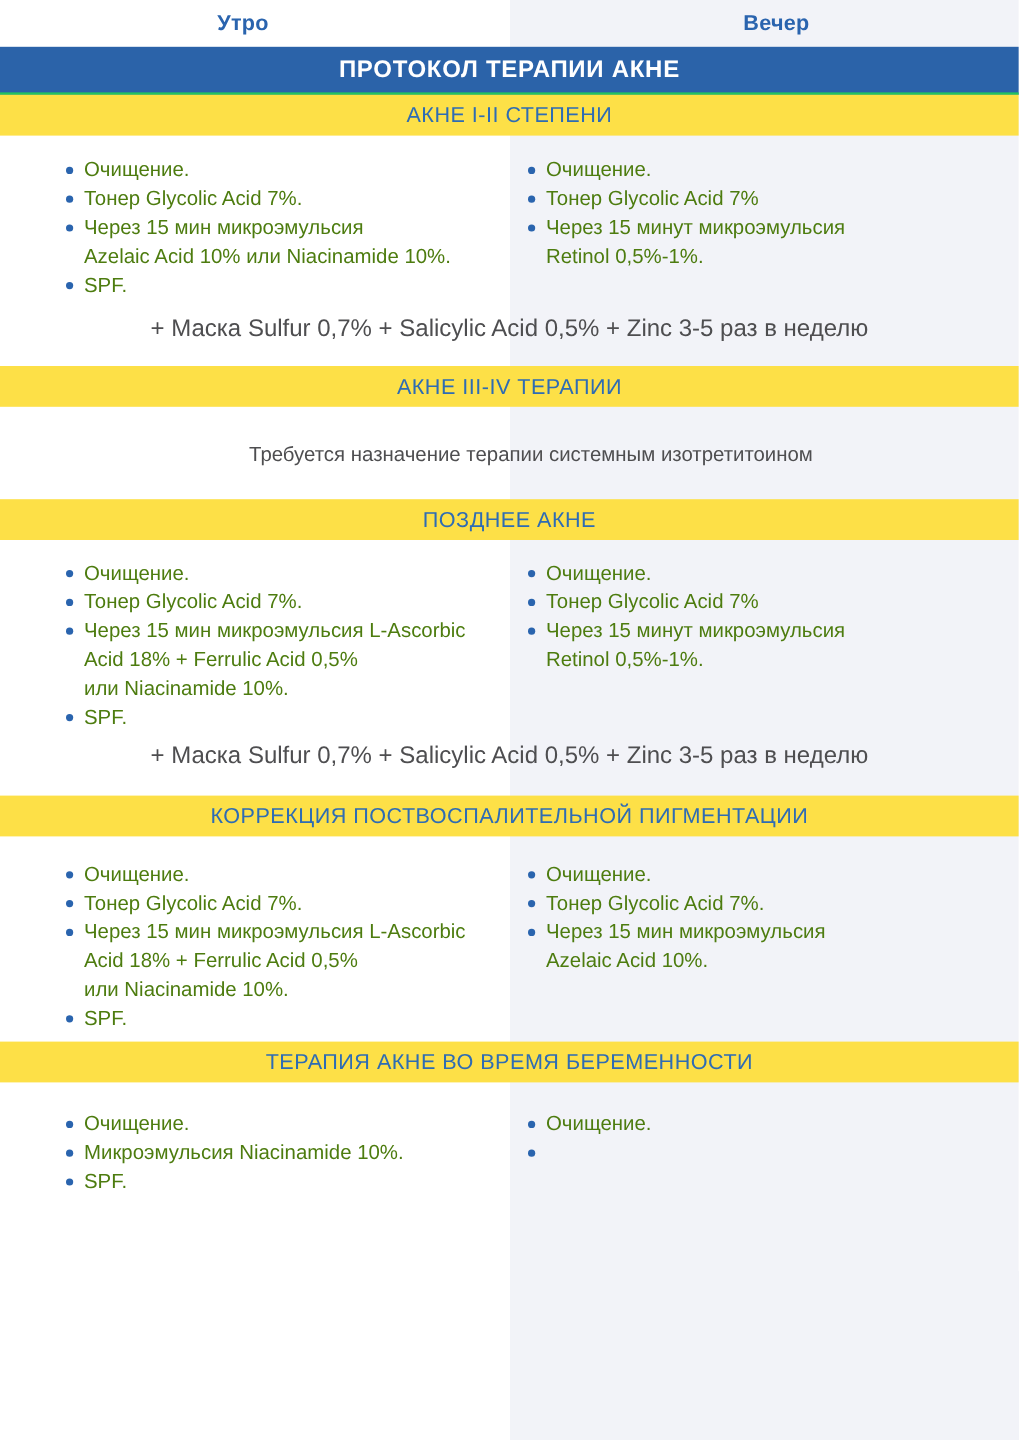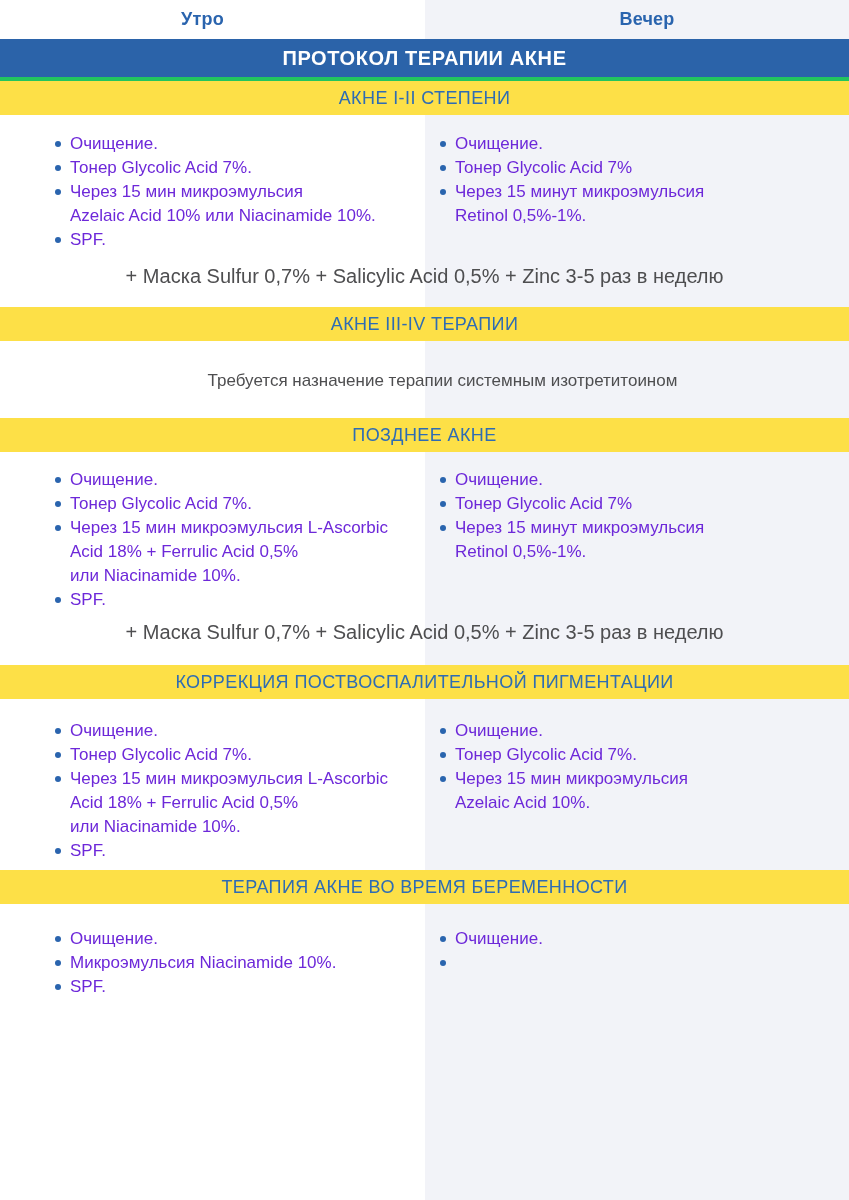--- a/index.html
+++ b/index.html
@@ -18,39 +18,39 @@
   .daypart-row{display:flex;height:39px;align-items:center;gap:40px;}
   .daypart-cell{
     text-align:center;color:#2a64ae;font-weight:700;font-size:18px;
     letter-spacing:.2px;
   }
   .daypart-cell.m{width:425px;}
   .daypart-cell.e{width:424px;}
 
   
   .banner{
-    height:38px;background:#2b63a9;border-bottom:4px solid #22c55e;
+    height:38px;background:#2b63a9;border-bottom:2px solid #22c55e;
     display:flex;align-items:center;justify-content:center;
     color:#ffffff;font-weight:700;font-size:20px;letter-spacing:.6px;
   }
 
   
   .section-bar{
     height:34px;background:#fde047;
     display:flex;align-items:center;justify-content:center;
     color:#2e6cb4;font-weight:400;font-size:18px;letter-spacing:.4px;
   }
 
   
   .two-col{display:flex;}
   .col{box-sizing:border-box;}
   .col.m{width:425px;padding-left:55px;padding-right:12px;}
   .col.e{width:424px;padding-left:15px;padding-right:12px;}
   ul{list-style:none;margin:0;padding:0;}
-  li{display:flex;font-size:17px;line-height:24px;color:#6d28d9;}
+  li{display:flex;font-size:17px;line-height:24px;color:#4d7c0f;}
   .bullet{
     width:6px;height:6px;border-radius:50%;background:#2a64ae;
     margin:9px 9px 0 0;flex:none;
   }
   .li-text{white-space:pre-line;}
 
   .body-s1{padding-top:17px;}
   .body-s3{padding-top:16px;}
   .body-s4{padding-top:20px;}
   .body-s5{padding-top:23px;}

